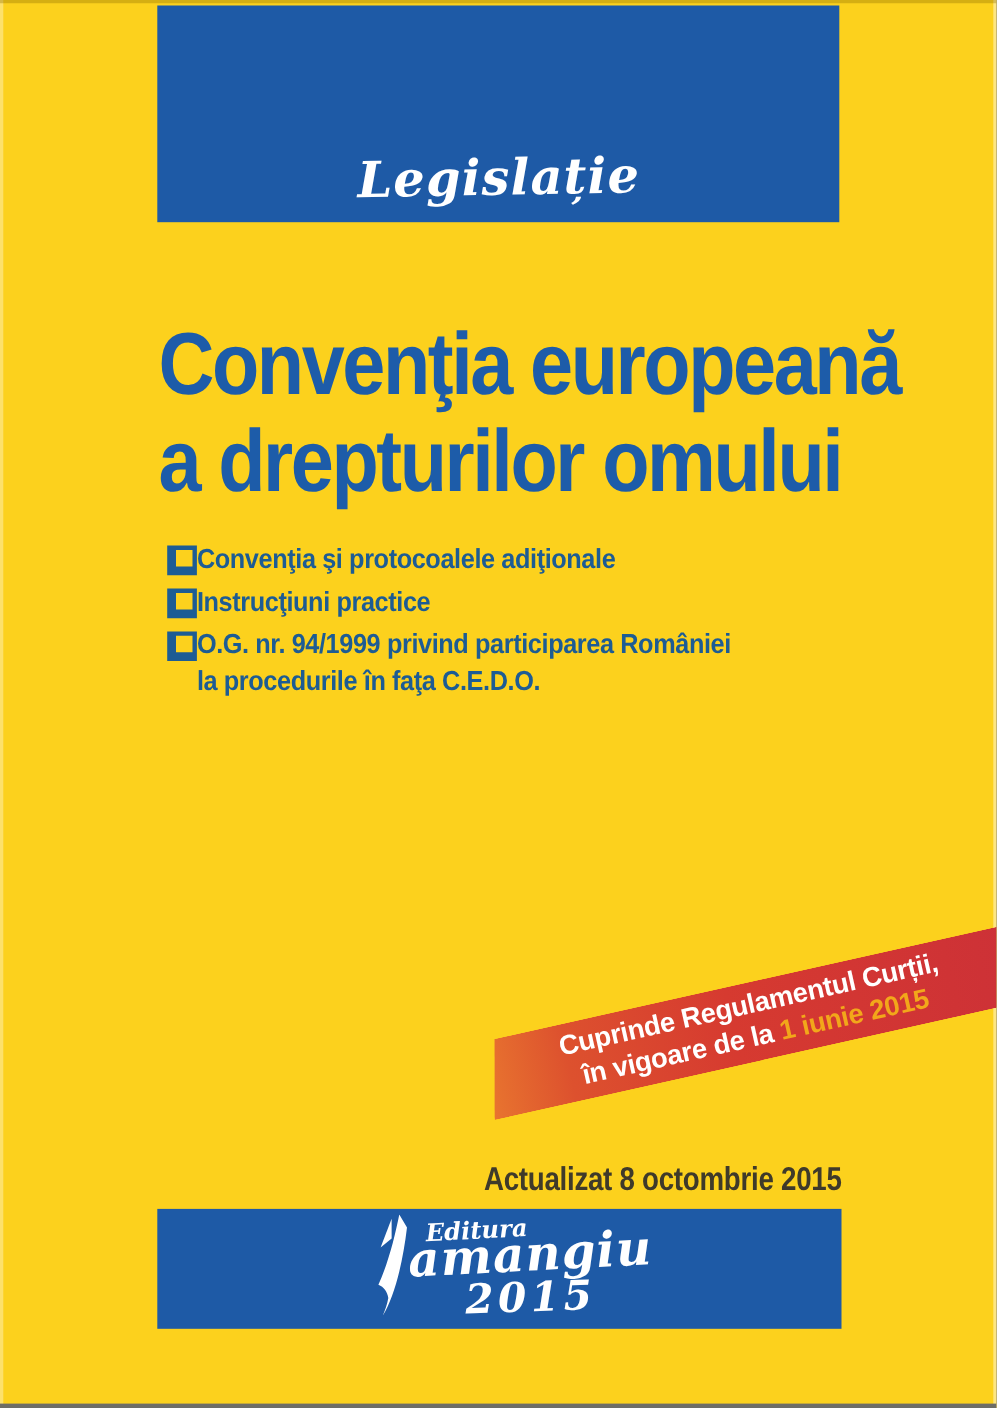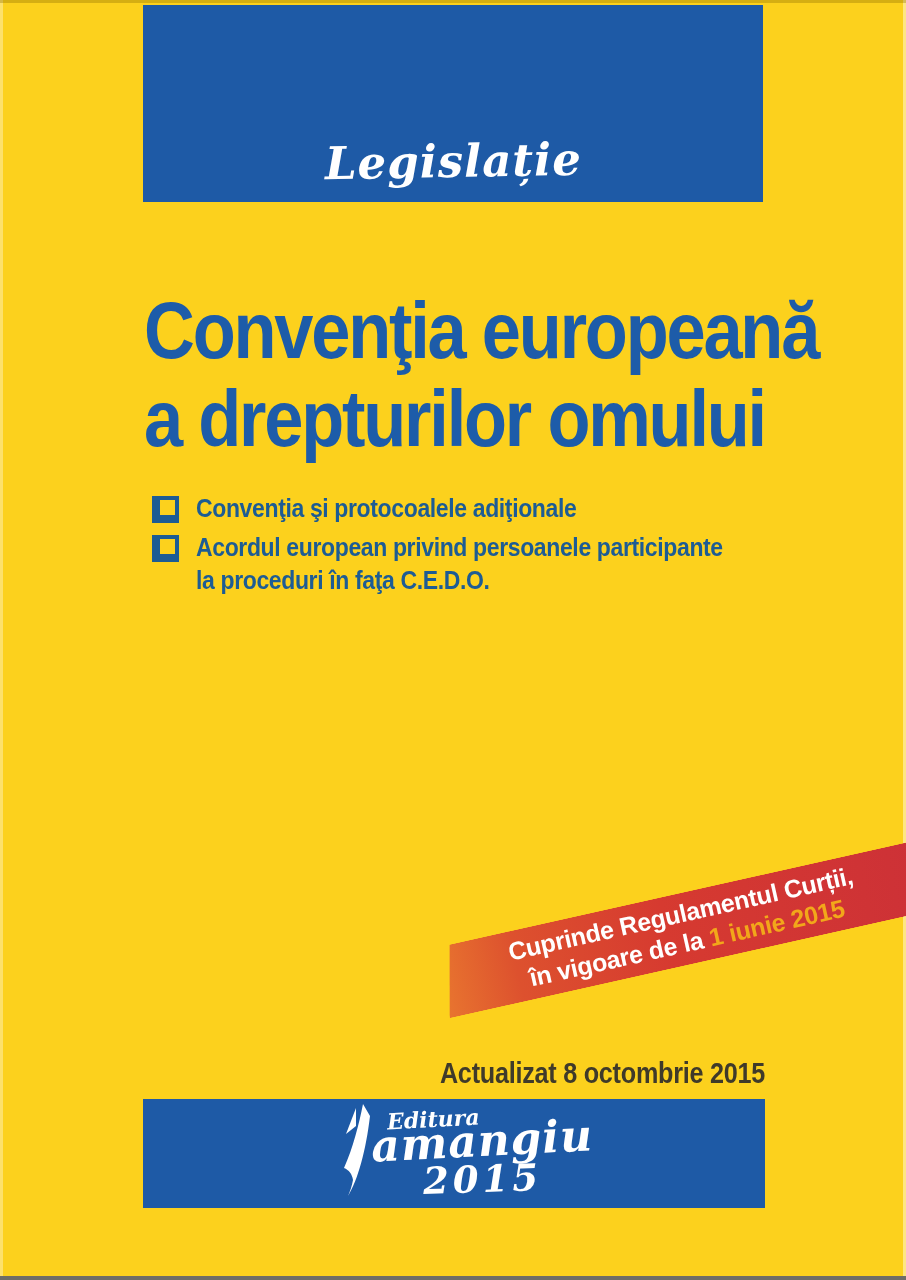--- a/index.html
+++ b/index.html
@@ -43,21 +43,21 @@
   .title{
     position:absolute;left:144px;top:287px;
     color:var(--title-blue);
     font-weight:bold;font-size:80px;line-height:88px;
     letter-spacing:-2.5px;
     transform:scaleX(0.88);transform-origin:0 0;
     white-space:nowrap;
   }
   
   .bullets{position:absolute;left:152px;top:492px;}
-  .item{display:flex;gap:17px;margin-bottom:6px;align-items:flex-start;}
+  .item{display:flex;margin-bottom:6px;align-items:flex-start;}
   .checkbox{
     flex:0 0 auto;
     width:27px;height:27px;margin-top:4px;
     border:4px solid var(--list-blue);
     border-left-width:8px;border-bottom-width:8px;
   }
   .item-text{
     font-size:25px;font-weight:bold;color:var(--list-blue);
     line-height:33px;letter-spacing:-0.4px;
     transform:scaleX(0.92);transform-origin:0 0;
@@ -128,30 +128,36 @@
   <div class="bullets">
 
     <div class="item">
       <div class="checkbox"></div>
       <div class="item-text">
         <div>Convenţia şi protocoalele adiţionale</div>
       </div>
     </div>
 
 
-
+    <div class="item">
+      <div class="checkbox"></div>
+      <div class="item-text">
+        <div>Instrucţiuni practice</div>
+      </div>
+    </div>
 
 
     <div class="item">
       <div class="checkbox"></div>
       <div class="item-text">
-        <div>Acordul european privind persoanele participante</div>
-        <div>la proceduri în faţa C.E.D.O.</div>
+        <div>O.G. nr. 94/1999 privind participarea României</div>
+        <div>la procedurile în faţa C.E.D.O.</div>
       </div>
     </div>
+
 
   </div>
 
   <div class="ribbon">
     <div class="ribbon-text">
       <div>Cuprinde Regulamentul Curții,</div>
       <div><span>în vigoare de la </span><span class="ribbon-highlight">1 iunie 2015</span></div>
     </div>
   </div>
 

